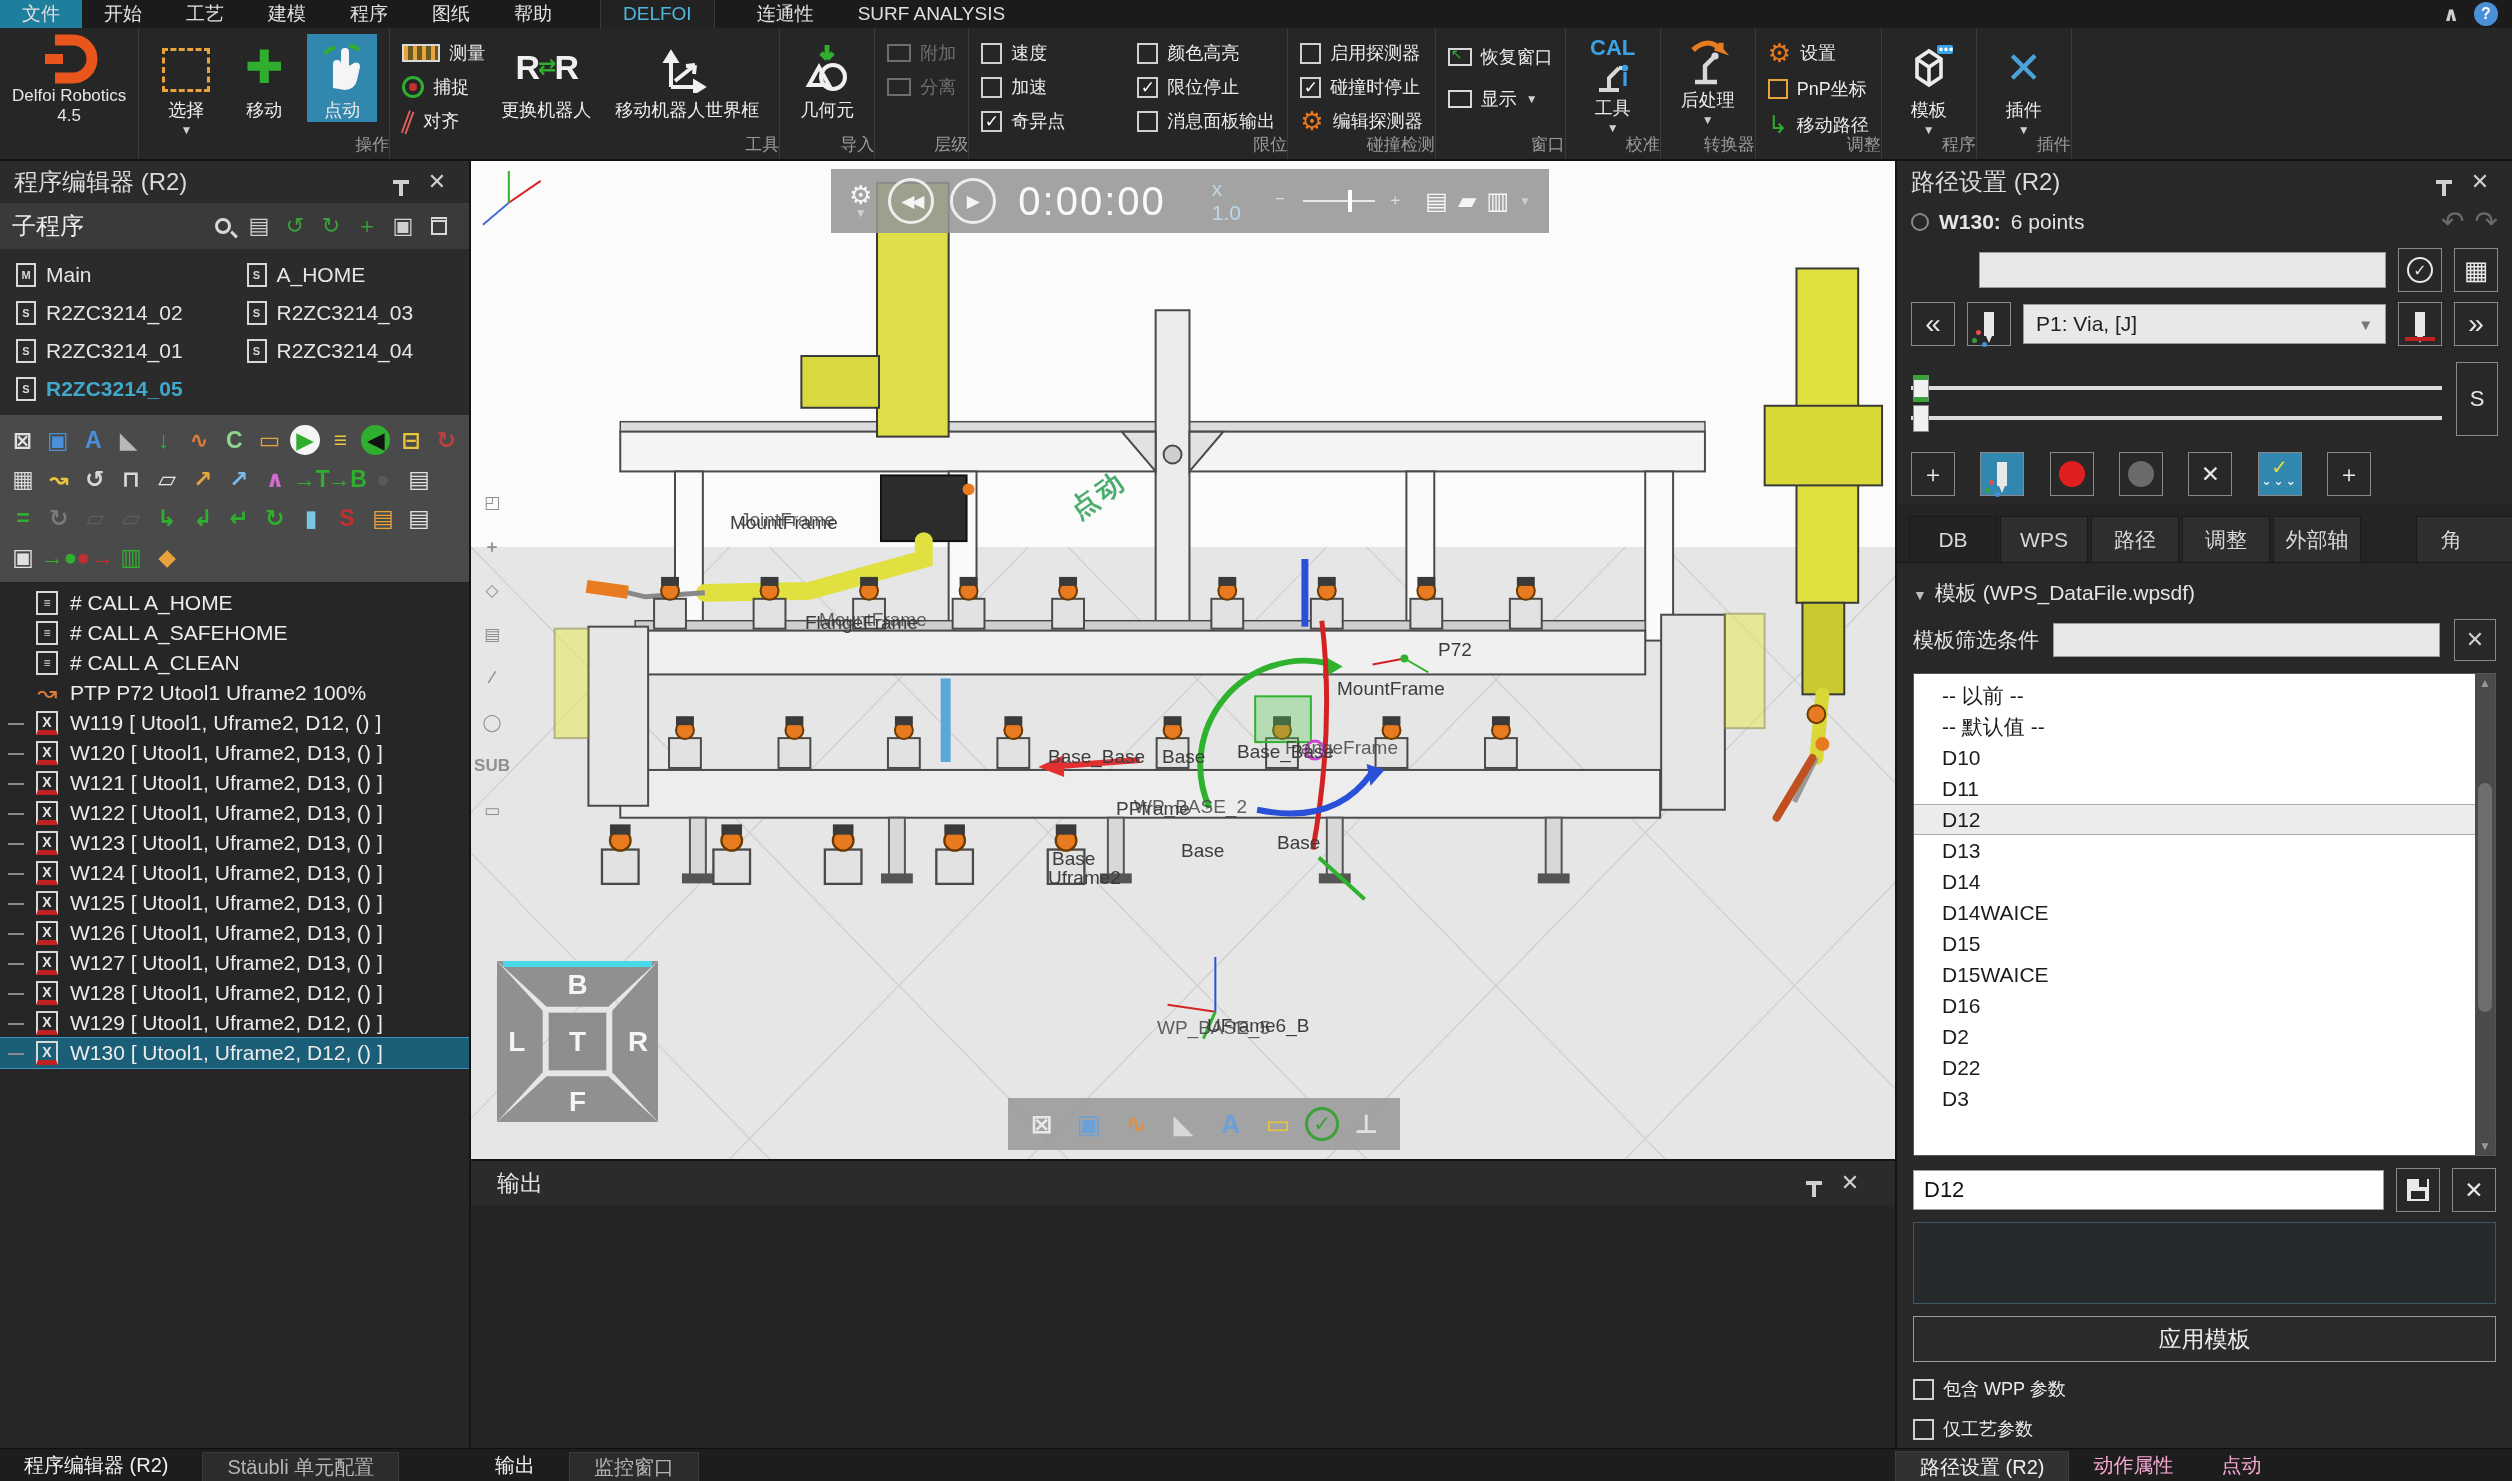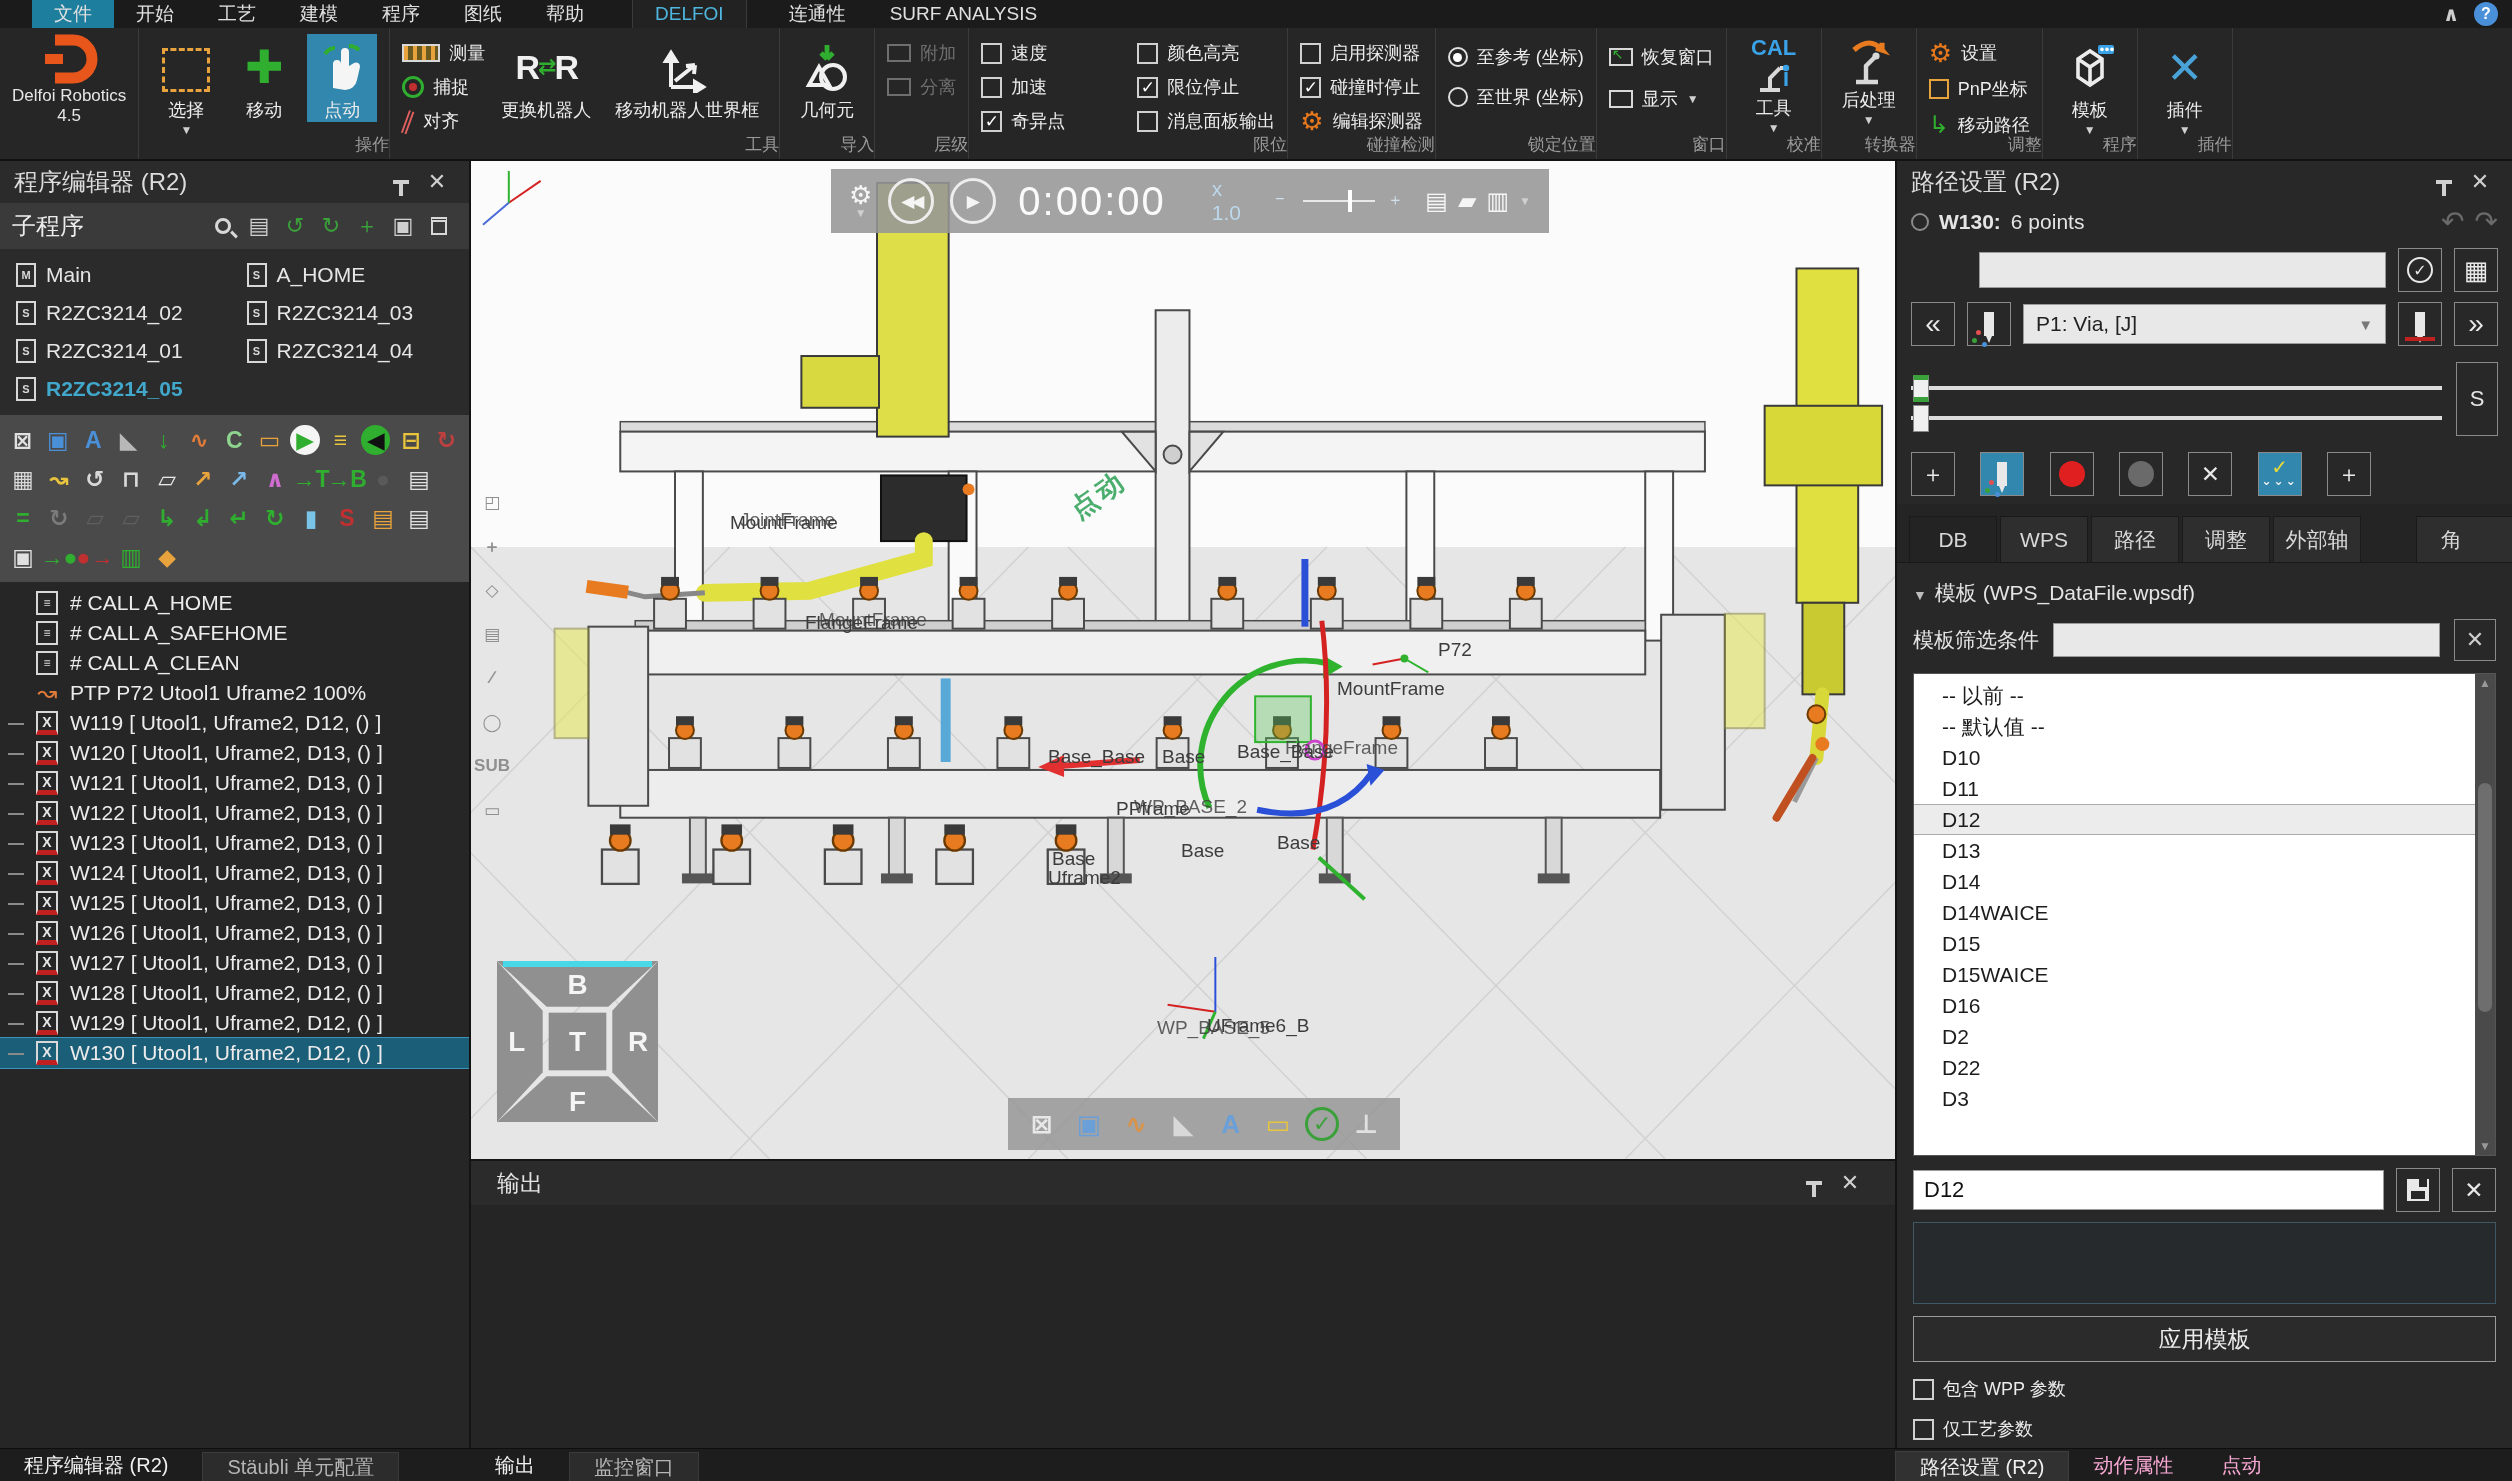--- a/index.html
+++ b/index.html
@@ -224,21 +224,21 @@
         <span class="menu-item">图纸</span>
         <span class="menu-item">帮助</span>
         <span class="menu-item delfoi">DELFOI</span>
         <span class="menu-item">连通性</span>
         <span class="menu-item">SURF ANALYSIS</span>
       </div>
     <span class="spacer"></span>
     <span class="menu-ic">∧</span>
     <span class="help-badge">?</span>
   </div>
-  <style>#menubar > div[data-repeat]{display:flex;align-items:stretch;padding-left:32px;}</style>
+  <style>#menubar > div[data-repeat]{display:flex;align-items:stretch;}</style>
 
   <div id="ribbon">
     <div class="logo-block">
       <svg class="mini-svg" width="60" height="54" viewBox="0 0 30 27">
         <path d="M8 4 h9 a9.5 9.5 0 0 1 0 19 h-9" stroke="#e8561c" stroke-width="5.5" fill="none"></path>
         <rect x="3" y="11" width="9" height="5" fill="#e8561c"></rect>
       </svg>
       <span class="logo-cap"><span>Delfoi Robotics</span><br><span>4.5</span></span>
     </div>
 
@@ -371,34 +371,20 @@
             </div>
           </div>
         <div class="rsmall">
           <span class="gear-o">⚙</span>
           <span>编辑探测器</span>
         </div>
       </div>
       <div class="glabel">碰撞检测</div>
     </div>
 
-    <div class="rgroup">
-      <div class="rcol" data-repeat="ribbon.lock_options" style="gap:10px;padding-top:8px;">
-
-      <div class="rsmall on">
-            <span class="radio"></span>
-            <span>至参考 (坐标)</span>
-          </div>
-          <div class="rsmall">
-            <span class="radio"></span>
-            <span>至世界 (坐标)</span>
-          </div>
-        </div>
-      <div class="glabel">锁定位置</div>
-    </div>
 
     <div class="rgroup">
       <div class="rcol" style="gap:12px;padding-top:8px;">
         <div class="rsmall">
           <span class="winic rest"></span>
             <span>恢复窗口</span>
         </div>
         <div class="rsmall">
           <span class="winic"></span>
             <span>显示</span>

